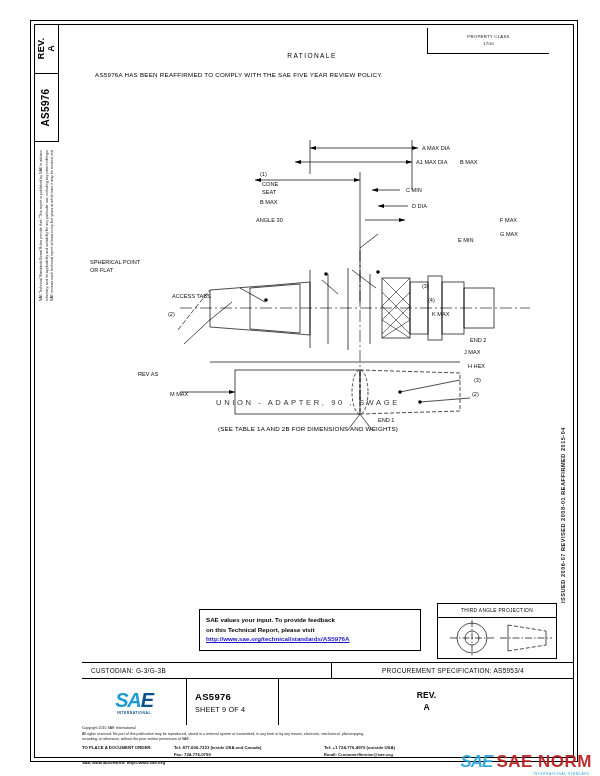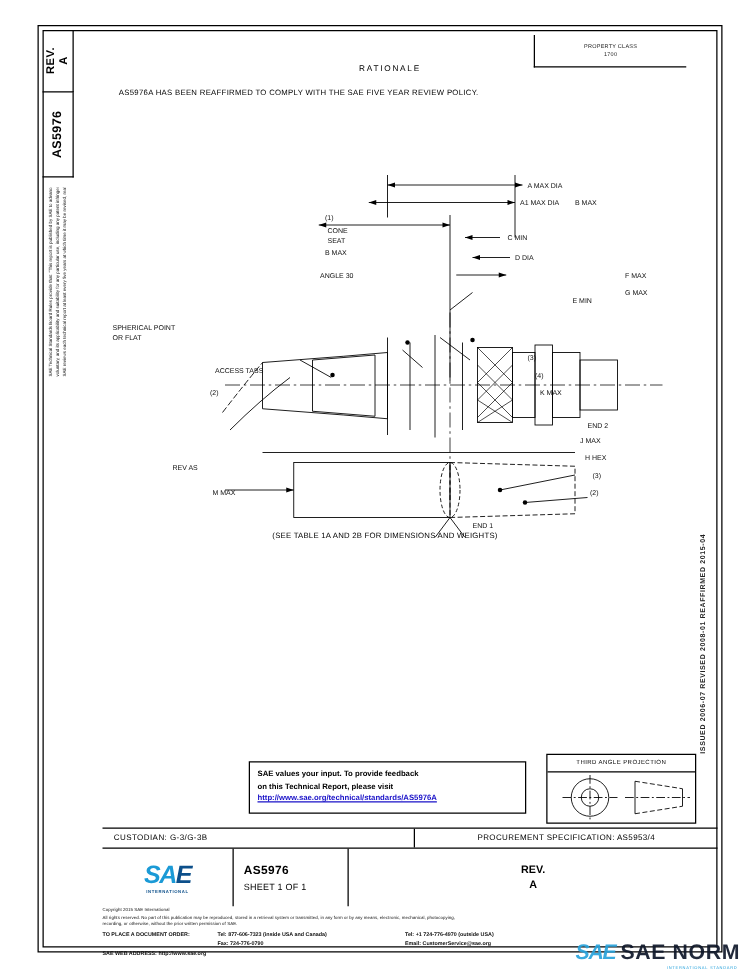--- a/index.html
+++ b/index.html
@@ -196,21 +196,21 @@
   .wm{
     position:absolute;right:8px;bottom:6px;
     display:flex;align-items:center;gap:4px;opacity:.92;
     pointer-events:none;
   }
   .wm .w1{
     font-size:17px;font-weight:bold;font-style:italic;color:#29a3dc;
     letter-spacing:-1px;line-height:1;
   }
   .wm .w2{
-    font-size:17px;font-weight:bold;color:#0f172a;letter-spacing:.5px;line-height:1;
+    font-size:17px;font-weight:bold;color:#b91c1c;letter-spacing:.5px;line-height:1;
   }
   .wm-sub{
     position:absolute;right:10px;bottom:0px;
     font-size:3.2px;color:#29a3dc;letter-spacing:.6px;
   }
 </style>
 </head>
 <body>
 
 <div class="page">
@@ -364,20 +364,21 @@
         <text x="78" y="246">REV AS</text>
         <text x="110" y="266">M MAX</text>
 
         <text x="318" y="292">END 1</text>
         <text x="282" y="304">THREAD</text>
         <text x="288" y="314">M MAX</text>
       </g>
     </svg>
   </div>
 
+  <div class="dwg-caption">UNION - ADAPTER, 90 , SWAGE</div>
   <div class="dwg-note">(SEE TABLE 1A AND 2B FOR DIMENSIONS AND WEIGHTS)</div>
 
   <div class="feedback">
     <div>SAE values your input. To provide feedback</div>
     <div>on this Technical Report, please visit</div>
     <a href="#">http://www.sae.org/technical/standards/AS5976A</a>
   </div>
 
   <div class="tap">
     <div class="tap-title">THIRD ANGLE PROJECTION</div>
@@ -407,21 +408,21 @@
       <div class="tb-cust">CUSTODIAN: G-3/G-3B</div>
       <div class="tb-proc">PROCUREMENT SPECIFICATION: AS5953/4</div>
     </div>
     <div class="tb-row2">
       <div class="tb-logo">
         <div class="sae-logo">SA<span class="e">E</span></div>
         <div class="sae-intl">INTERNATIONAL</div>
       </div>
       <div class="tb-doc">
         <div class="n">AS5976</div>
-        <div class="s">SHEET 1 OF 1</div>
+        <div class="s">SHEET 9 OF 4</div>
       </div>
       <div class="tb-rev">
         <div>REV.</div>
         <div>A</div>
       </div>
     </div>
   </div>
 
   <div class="footer">
     <div class="cp">Copyright 2015 SAE International</div>

